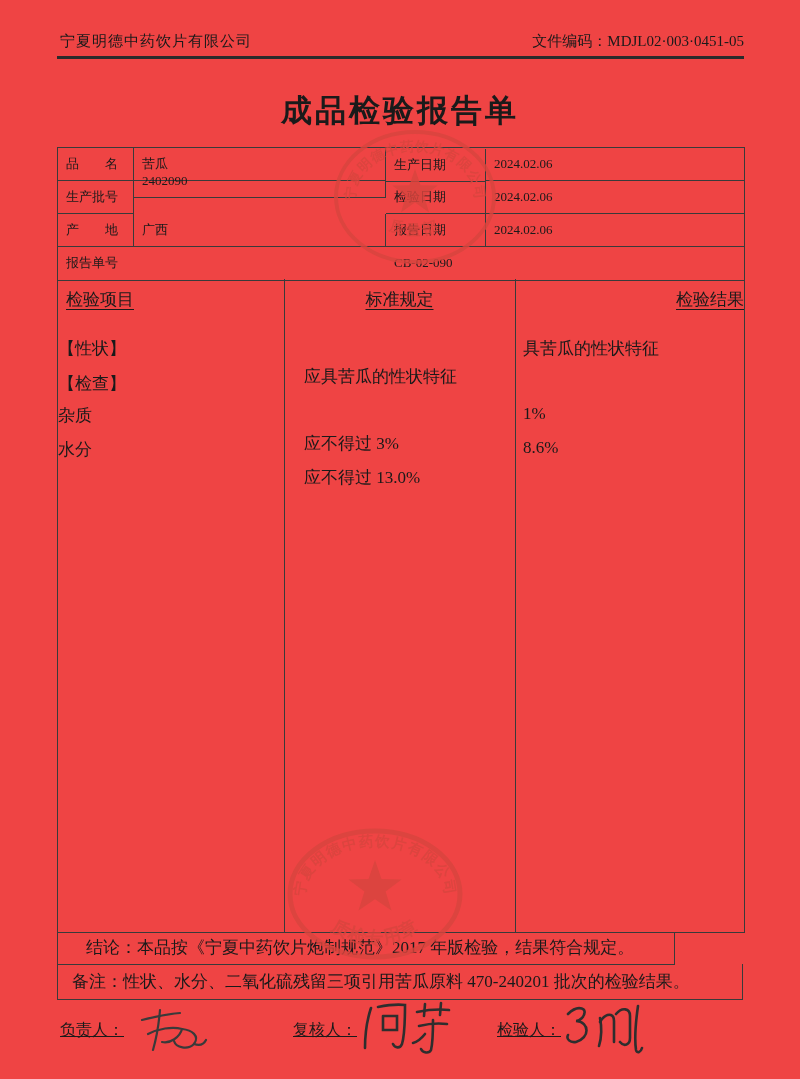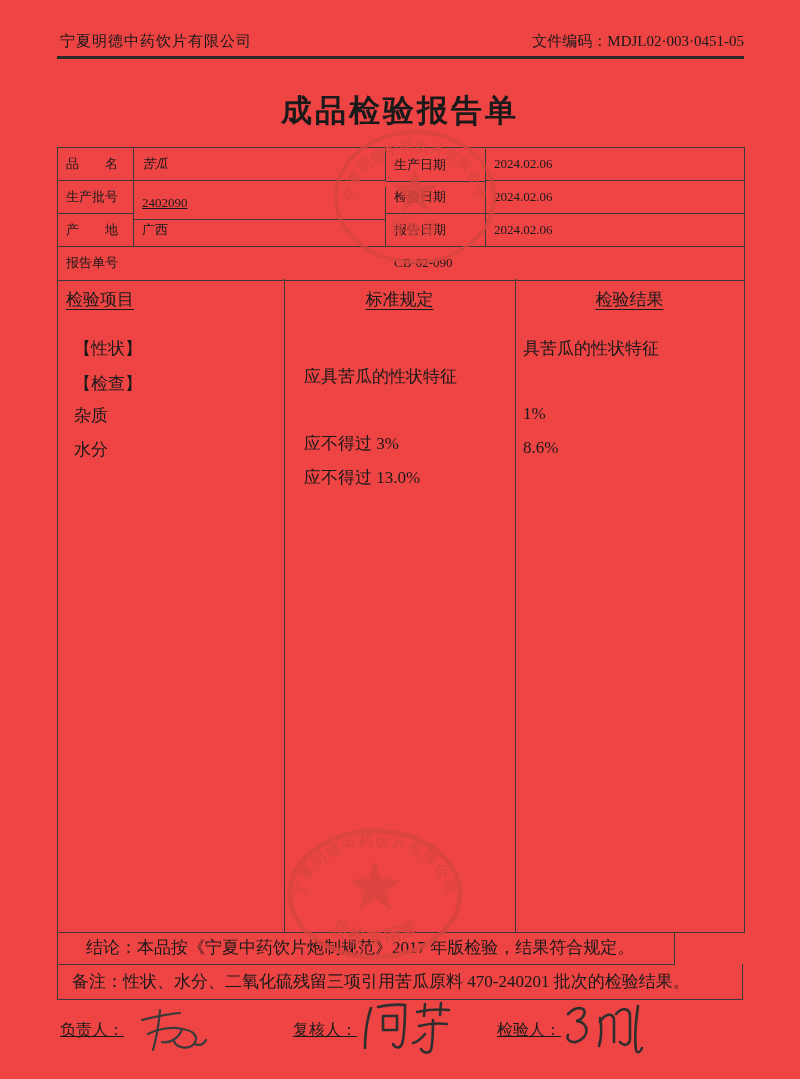--- a/index.html
+++ b/index.html
@@ -20,23 +20,23 @@
   .cell.last{border-right:none;}
   .cell.bot{border-bottom:none;}
   
   .insp-table{position:absolute;left:57px;top:279px;width:686px;height:653px;
     border:1px solid #3a3a3a;border-top:none;font-size:17px;}
   .insp-col-line{position:absolute;top:0;bottom:0;width:0;border-left:1px solid #3a3a3a;}
   .insp-head{position:absolute;top:9px;left:0;width:100%;}
   .insp-head span{text-decoration:underline;text-underline-offset:4px;}
   .ih1{position:absolute;left:8px;}
   .ih2{position:absolute;left:226px;width:231px;text-align:center;}
-  .ih3{position:absolute;left:457px;width:229px;text-align:center;}
+  .ih3{position:absolute;left:457px;width:229px;text-align:right;}
   .insp-row{position:absolute;left:0;width:100%;height:22px;}
-  .ic1{position:absolute;left:16px;white-space:nowrap;}
+  .ic1{position:absolute;left:0;white-space:nowrap;}
   .ic2{position:absolute;left:246px;white-space:nowrap;margin-top:28px;}
   .ic3{position:absolute;left:465px;white-space:nowrap;}
   
   .concl-row{position:absolute;left:57px;top:932px;width:618px;height:33px;box-sizing:border-box;
     border:1px solid #3a3a3a;border-top:none;line-height:32px;padding-left:28px;font-size:17px;white-space:nowrap;}
   .note-row{position:absolute;left:57px;top:964px;width:686px;height:36px;box-sizing:border-box;
     border:1px solid #3a3a3a;border-top:none;line-height:35px;padding-left:14px;font-size:17px;white-space:nowrap;}
   .sig-label{position:absolute;top:1020px;font-size:16px;white-space:nowrap;text-decoration:underline;}
   .sig-svg{position:absolute;}
   .stamp{position:absolute;opacity:.82;pointer-events:none;}
@@ -48,26 +48,26 @@
 
   <div class="hdr-company">宁夏明德中药饮片有限公司</div>
   <div class="hdr-code">文件编码：MDJL02·003·0451-05</div>
   <div class="hdr-rule"></div>
 
   <div class="doc-title">成品检验报告单</div>
 
   <div class="info-table">
 
     <div class="cell" style="left:0;top:0;width:76px;height:33px;">品　　名</div>
-    <div class="cell" style="left:76px;top:0;width:252px;height:33px;font-style:italic;">苦瓜</div>
+    <div class="cell" style="left:76px;top:0;width:252px;height:33px;">苦瓜</div>
     <div class="cell" style="left:328px;top:1px;width:100px;height:33px;">生产日期</div>
     <div class="cell last" style="left:428px;top:0;width:258px;height:33px;">2024.02.06</div>
 
     <div class="cell" style="left:0;top:33px;width:76px;height:33px;">生产批号</div>
-    <div class="cell" style="left:76px;top:39px;width:252px;height:33px;text-decoration:underline;">2402090</div>
+    <div class="cell" style="left:76px;top:17px;width:252px;height:33px;">2402090</div>
     <div class="cell" style="left:328px;top:33px;width:100px;height:33px;">检验日期</div>
     <div class="cell last" style="left:428px;top:33px;width:258px;height:33px;">2024.02.06</div>
 
     <div class="cell" style="left:0;top:66px;width:76px;height:33px;">产　　地</div>
     <div class="cell" style="left:76px;top:66px;width:252px;height:33px;">广西</div>
     <div class="cell" style="left:328px;top:66px;width:100px;height:33px;">报告日期</div>
     <div class="cell last" style="left:428px;top:66px;width:258px;height:33px;">2024.02.06</div>
 
     <div class="cell last bot" style="left:0;top:99px;width:686px;height:33px;">
       <span>报告单号</span>

